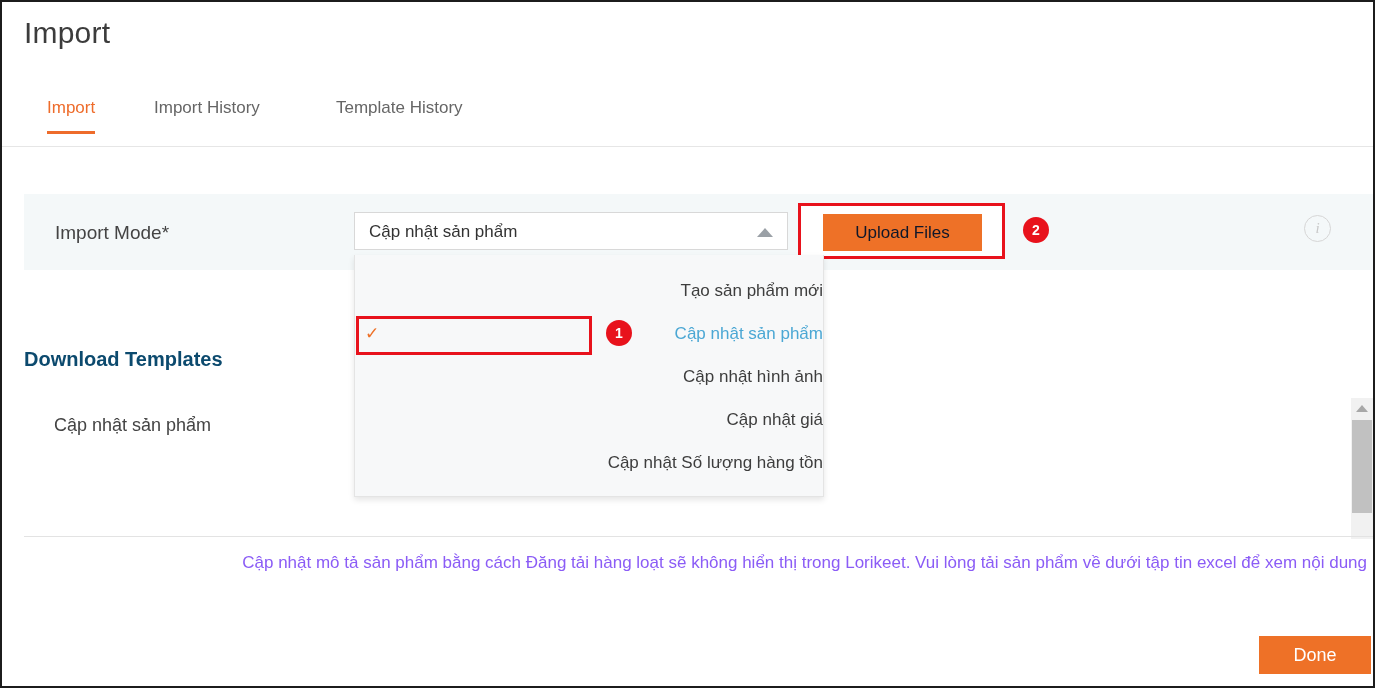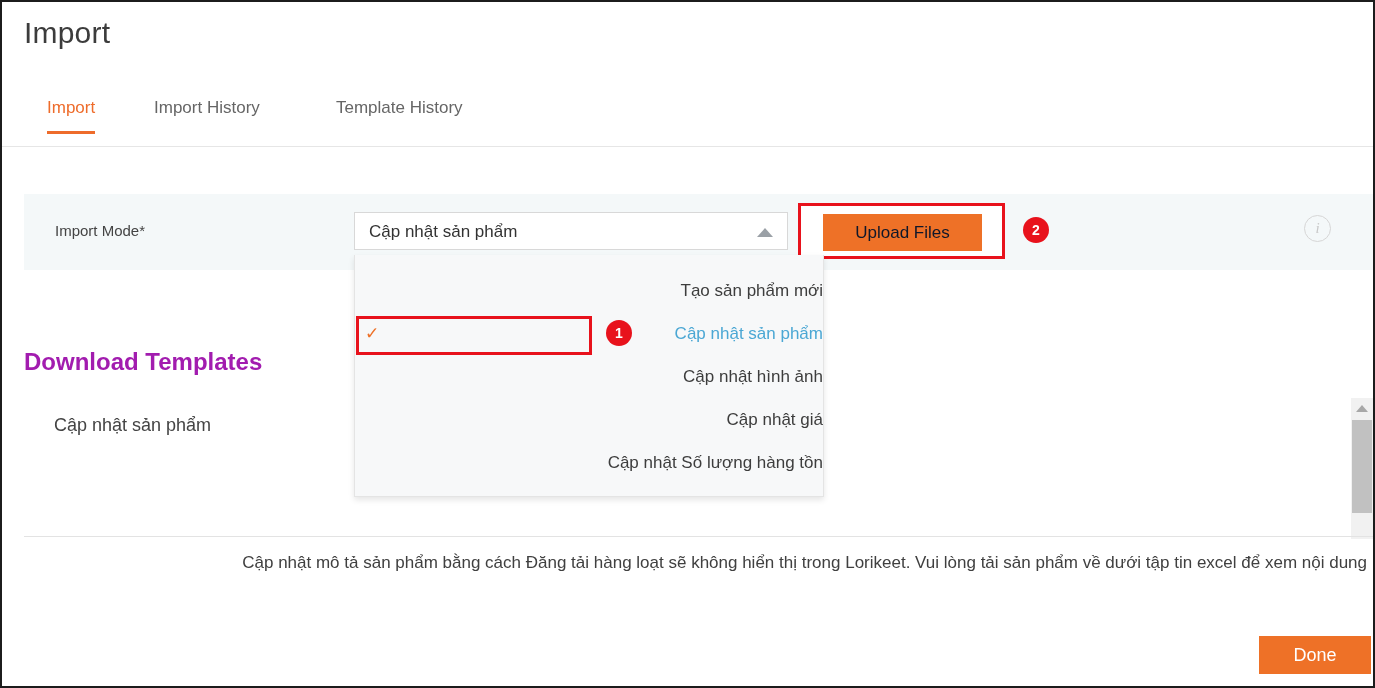--- a/index.html
+++ b/index.html
@@ -65,21 +65,21 @@
   
   .form-row {
     position: absolute;
     left: 22px; top: 192px;
     width: 1349px; height: 76px;
     background: #f4f8f9;
   }
   .form-label {
     position: absolute;
     left: 31px; top: 28px;
-    font-size: 15px;
+    font-size: 19px;
     color: #444444;
   }
   .select-box {
     position: absolute;
     left: 330px; top: 18px;
     width: 434px; height: 38px;
     background: #ffffff;
     border: 1px solid #d8d8d8;
     cursor: pointer;
   }
@@ -187,23 +187,23 @@
     left: 354px; top: 314px;
     width: 236px; height: 39px;
     border: 3px solid #e8121c;
     pointer-events: none;
   }
 
   
   .dl-title {
     position: absolute;
     left: 22px; top: 346px;
-    font-size: 24px;
+    font-size: 20px;
     font-weight: bold;
-    color: #a21caf;
+    color: #0c4a6e;
   }
   .dl-item {
     position: absolute;
     left: 52px; top: 413px;
     font-size: 18px;
     color: #444444;
     cursor: pointer;
   }
 
   
@@ -235,21 +235,21 @@
     left: 22px; top: 534px;
     width: 1349px; height: 1px;
     background: #e3e3e3;
   }
   .warning {
     position: absolute;
     left: 22px; top: 547px;
     width: 1343px;
     font-size: 17px;
     line-height: 28px;
-    color: #404040;
+    color: #8b5cf6;
   }
 
   
   .footer-divider {
     position: absolute;
     left: 0; top: 613px;
     width: 1371px; height: 1px;
     background: #ffffff;
   }
   .done-btn {

